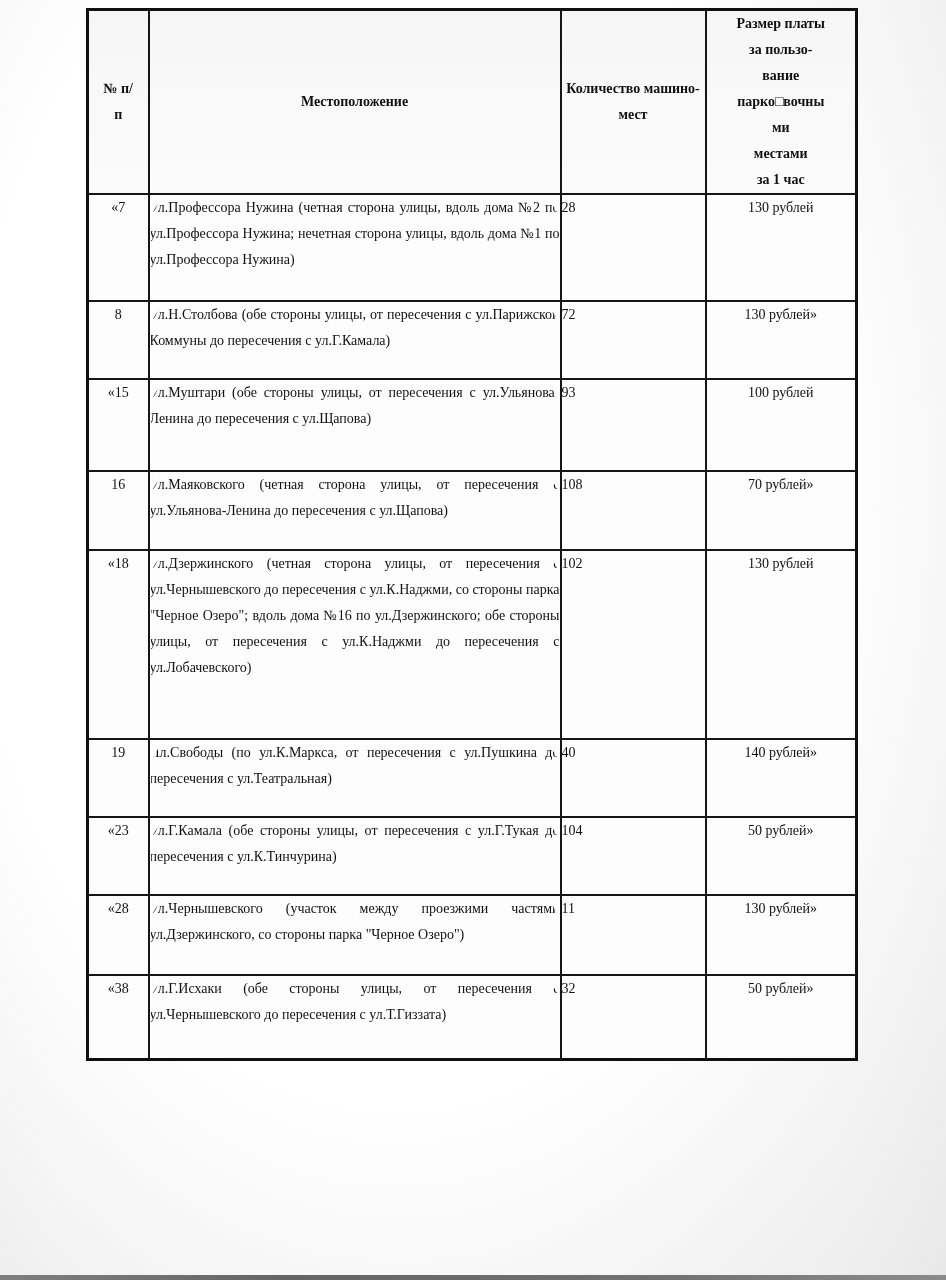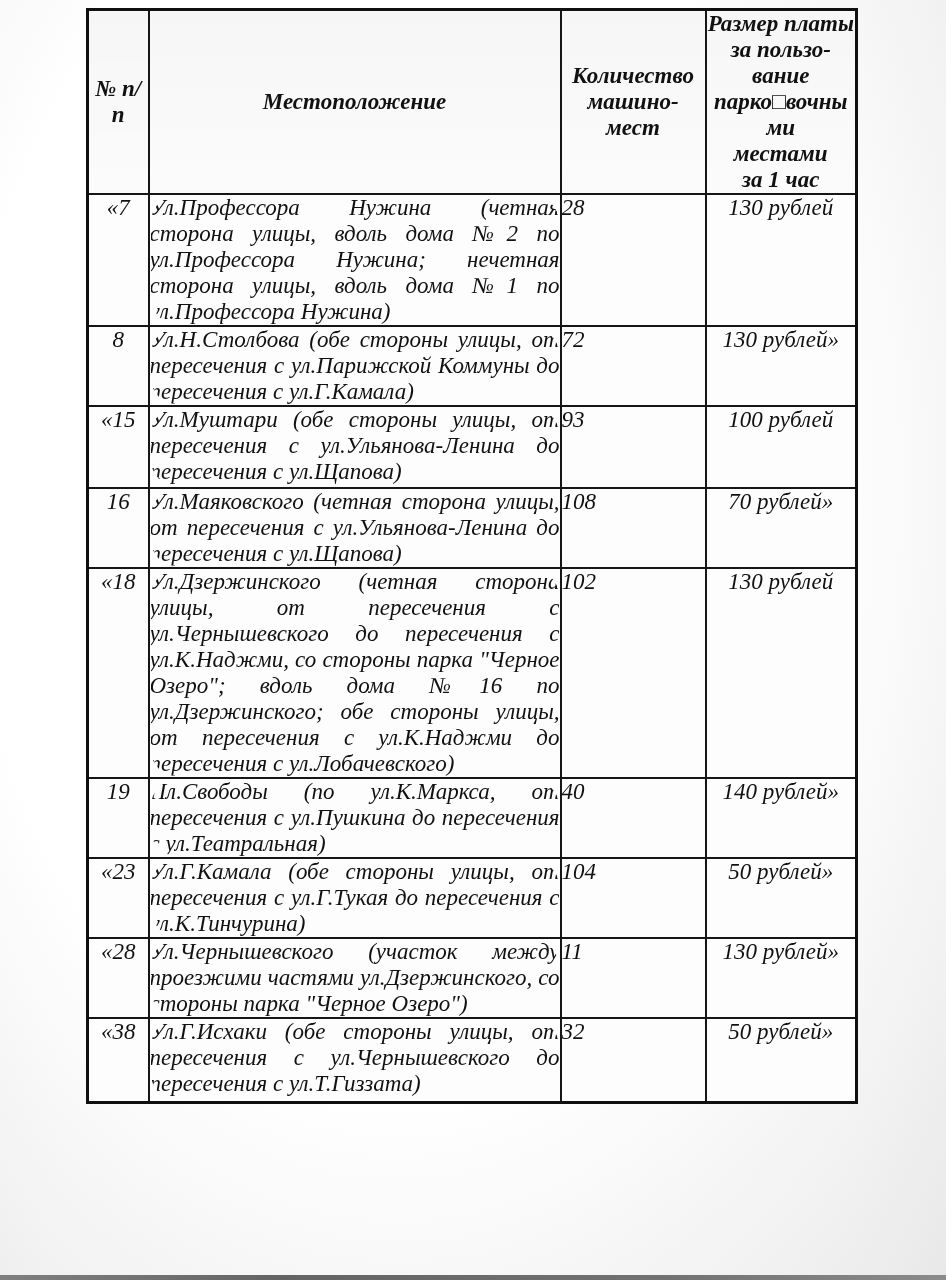--- a/index.html
+++ b/index.html
@@ -28,45 +28,44 @@
     table-layout: fixed;
     background: #fdfdfd;
   }
   table.doc col.c-num  { width: 61px; }
   table.doc col.c-loc  { width: 412px; }
   table.doc col.c-cap  { width: 145px; }
   table.doc col.c-pri  { width: 151px; }
   table.doc th, table.doc td {
     border: 2px solid #161616;
     padding: 0;
-    font-size: 23px;
+    font-size: 14px;
     line-height: 26px;
     overflow: hidden;
-    font-style: italic;
   }
   table.doc { border: 3px solid #101010; }
   thead th {
     font-weight: bold;
     text-align: center;
     vertical-align: middle;
     background: linear-gradient(180deg, #f6f6f6, #fbfbfb);
   }
   thead tr { height: 178px; }
   th.h-price, th.h-num { white-space: pre-line; line-height: 25px; }
   tbody td { vertical-align: top; background: #fdfdfd; }
   td.cell-num   { text-align: center; }
   td.cell-loc   { text-align: justify; text-justify: inter-word; padding: 0 3px 0 4px; border-radius: 28px; }
   td.cell-cap   { text-align: left; }
   td.cell-price { text-align: center; }
   tr.r0  { height: 107px; }
   tr.r1  { height: 78px; }
   tr.r2  { height: 77px; }
-  tr.r3  { height: 82px; }
+  tr.r3  { height: 92px; }
   tr.r4  { height: 79px; }
-  tr.r5  { height: 136px; }
+  tr.r5  { height: 189px; }
   tr.r6  { height: 78px; }
   tr.r7  { height: 78px; margin-top: 26px; }
   tr.r8  { height: 80px; }
   tr.r9  { height: 80px; }
   tr.r10 { height: 80px; }
   tr.r11 { height: 84px; }
 </style>
 </head>
 <body>
 

